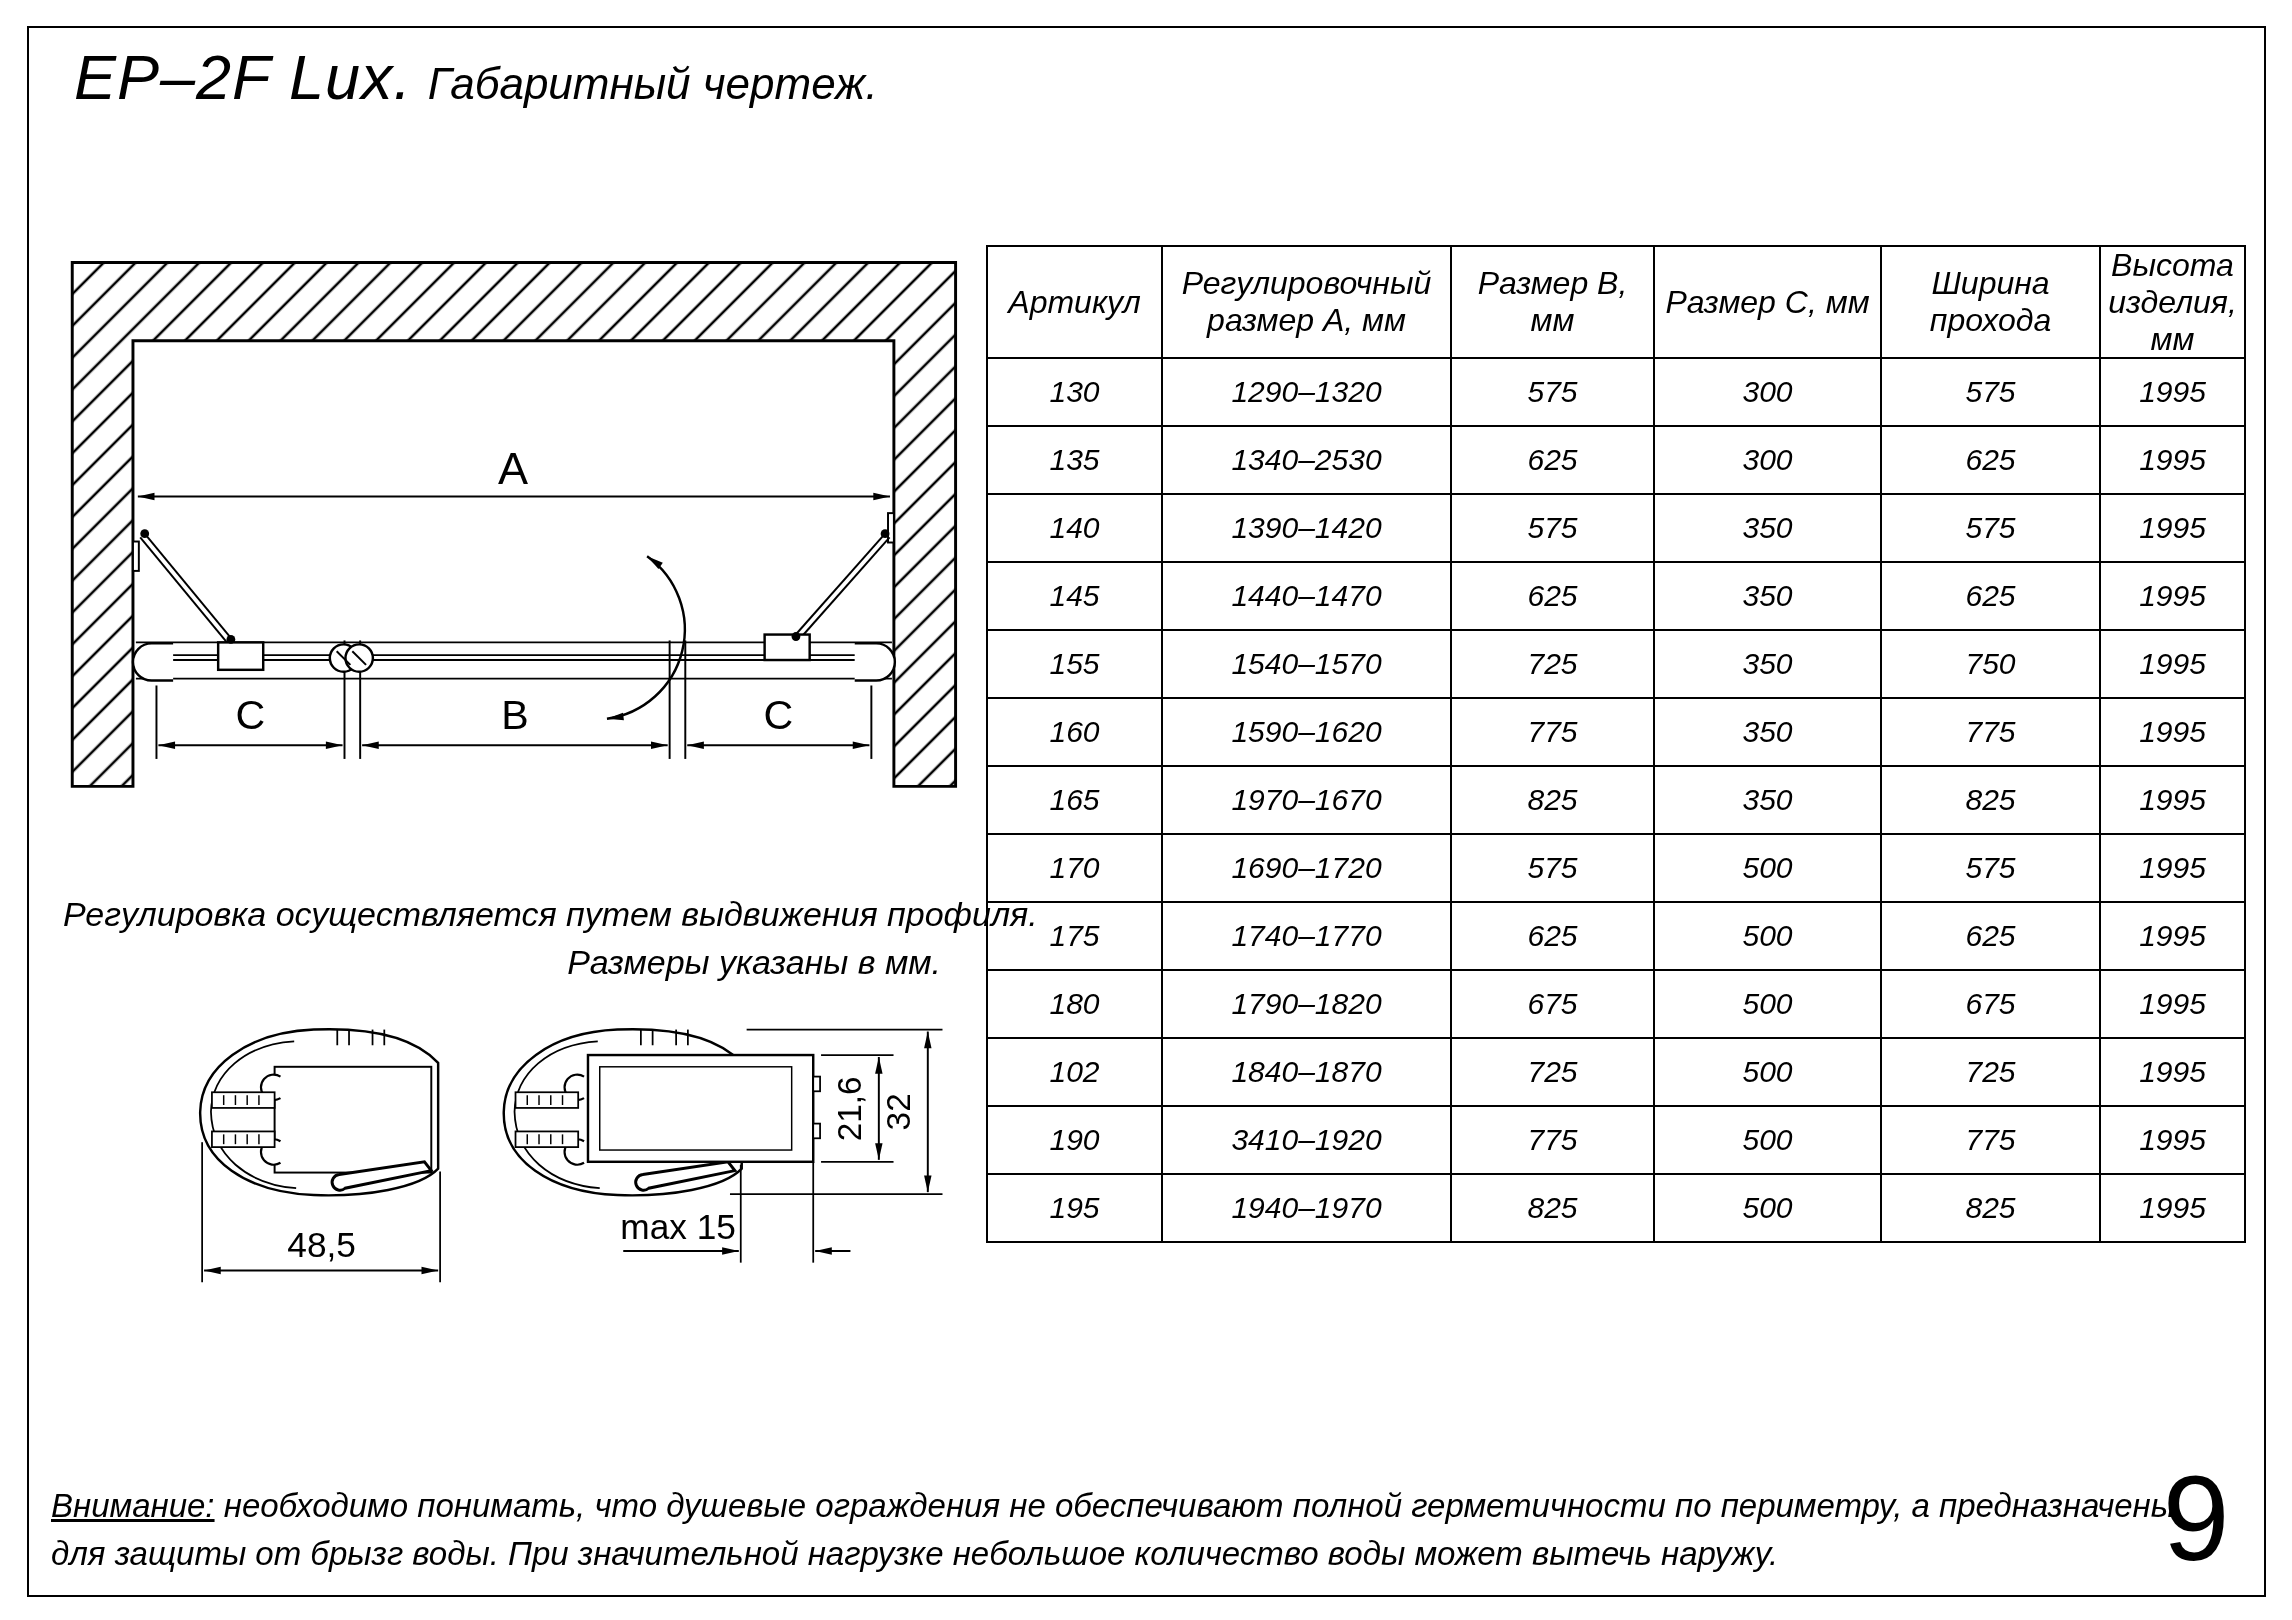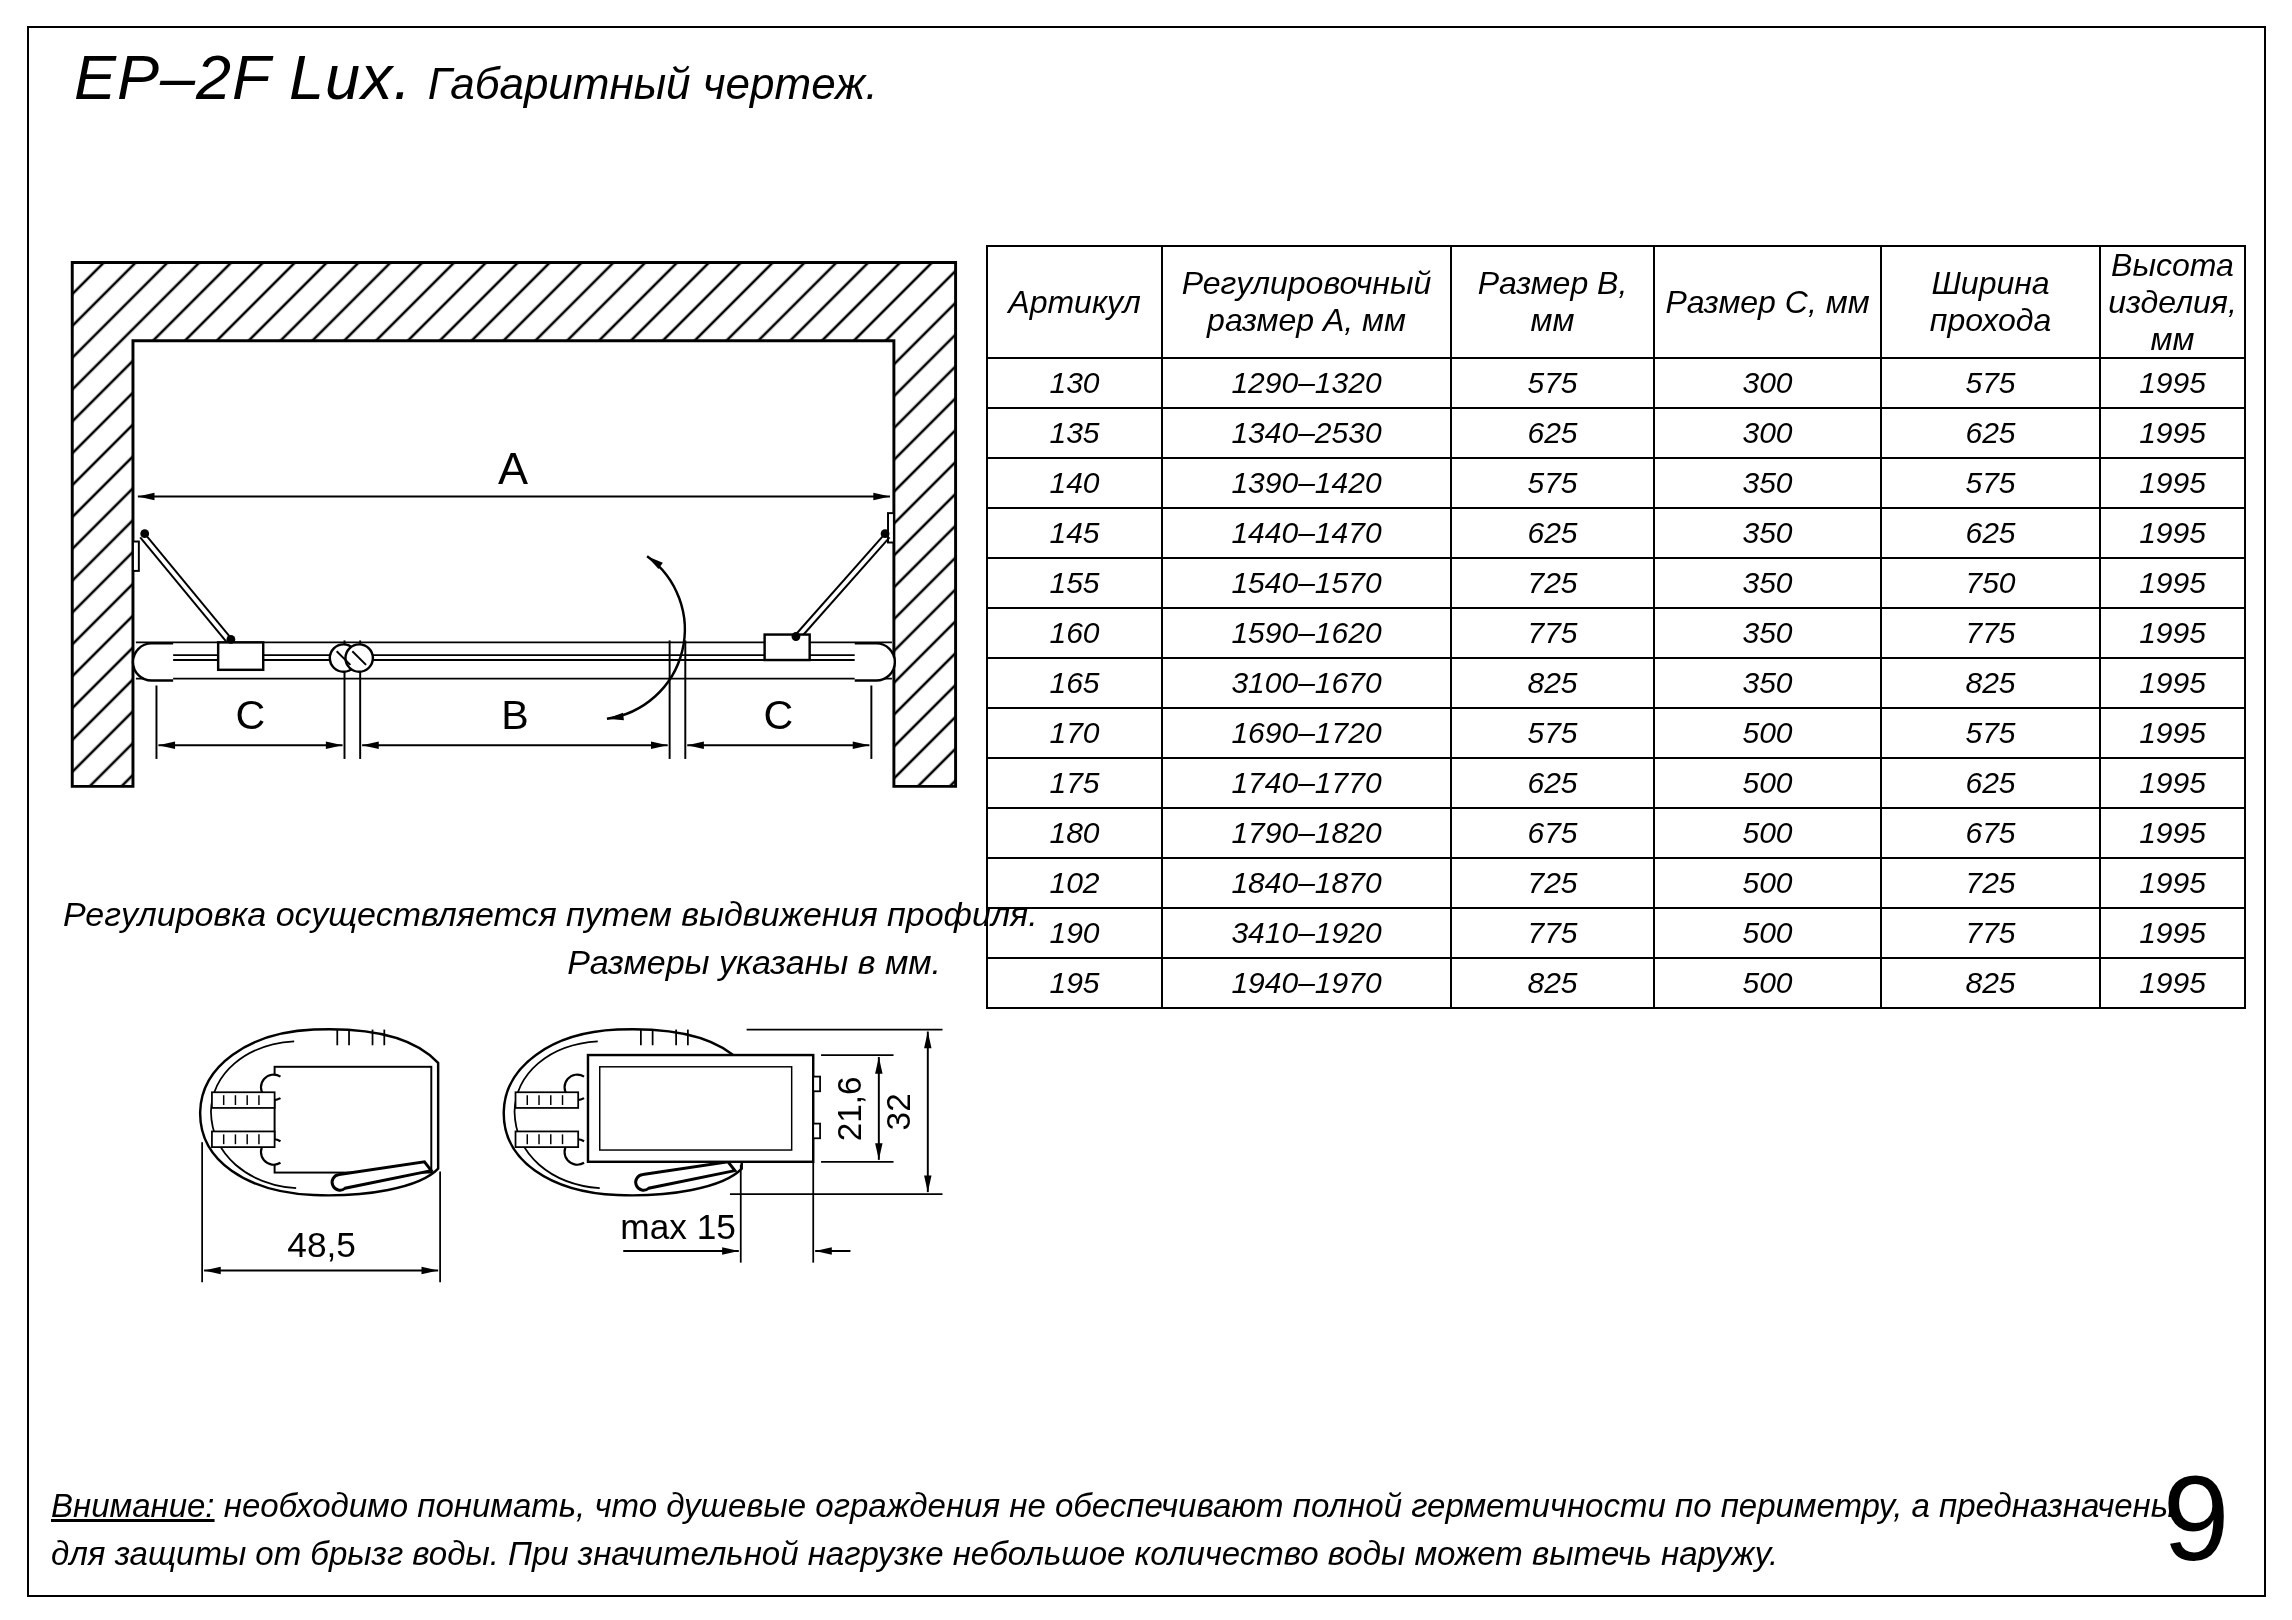--- a/index.html
+++ b/index.html
@@ -17,21 +17,21 @@
   .note div{white-space:nowrap;}
   
   table.sizes{position:absolute;left:986px;top:245px;width:1259px;
               border-collapse:collapse;table-layout:fixed;
               border:2.9px solid #000;font-style:italic;}
   table.sizes th,table.sizes td{border:2px solid #000;text-align:center;
               vertical-align:middle;padding:0 5.9px;overflow:hidden;}
   table.sizes thead tr{height:98px;}
   table.sizes th{font-size:32px;font-weight:normal;line-height:1.15;
                  border-bottom:2.9px solid #000;}
-  table.sizes tbody tr{height:50px;border-radius:15px;}
+  table.sizes tbody tr{height:68px;border-radius:15px;}
   table.sizes td{font-size:30px;}
   
   svg text{font-family:"Liberation Sans",sans-serif;fill:#000;}
   .plan{position:absolute;left:59px;top:235px;}
   .profiles{position:absolute;left:147px;top:1010px;}
   
   .warning{position:absolute;left:51px;top:1482px;font-style:italic;
            font-size:33px;line-height:1.45;}
   .warning div{white-space:nowrap;}
   .warning .uline{text-decoration:underline;}
@@ -292,21 +292,21 @@
       <tr>
         <td>160</td>
         <td>1590–1620</td>
         <td>775</td>
         <td>350</td>
         <td>775</td>
         <td>1995</td>
       </tr>
       <tr>
         <td>165</td>
-        <td>3100–1670</td>
+        <td>1970–1670</td>
         <td>825</td>
         <td>350</td>
         <td>825</td>
         <td>1995</td>
       </tr>
       <tr>
         <td>170</td>
         <td>1690–1720</td>
         <td>575</td>
         <td>500</td>

